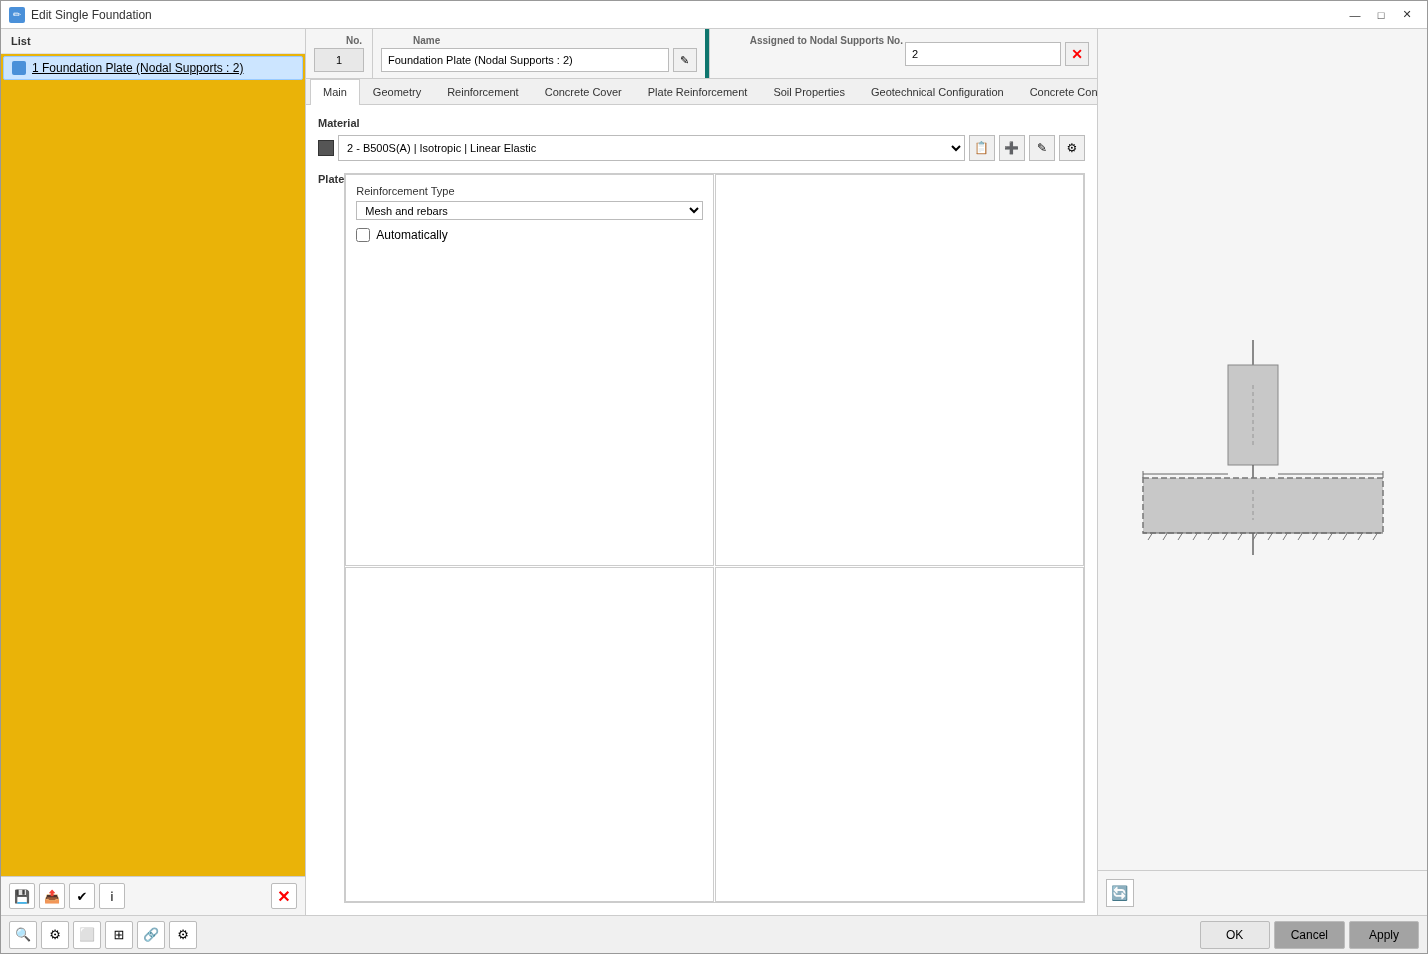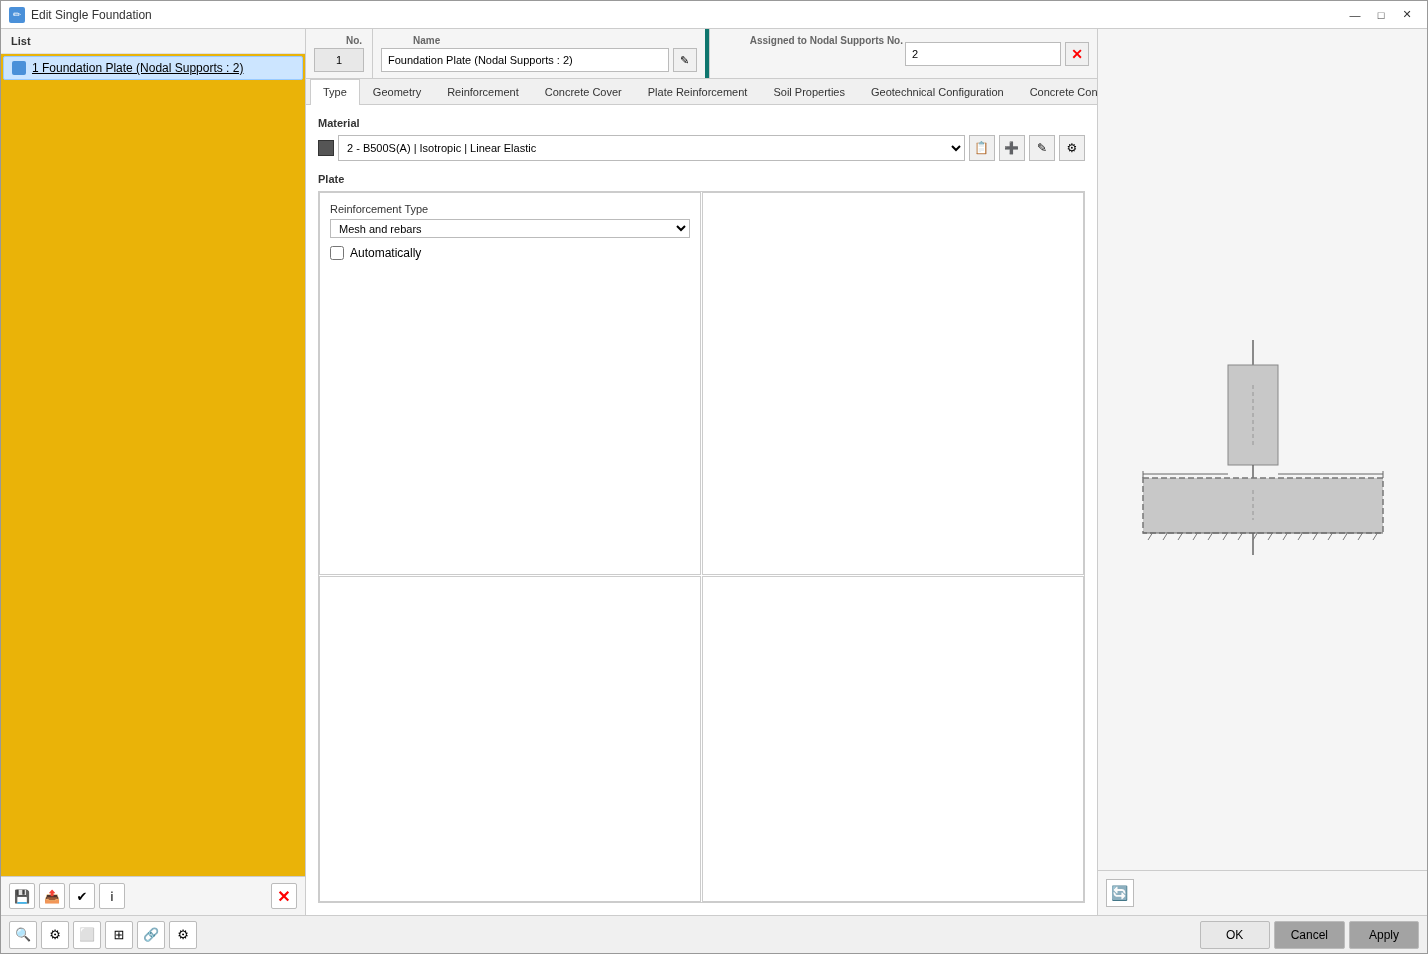--- a/index.html
+++ b/index.html
@@ -540,21 +540,21 @@
           <div class="top-header-assign-section">
             <div class="header-label">Assigned to Nodal Supports No.</div>
             <div class="header-name-row">
               <input class="header-assign-input" type="text" value="2" style="">
               <button class="header-assign-btn" style="color:red; font-weight:bold; width:24px; height:24px; border:1px solid #bbb; background:#f0f0f0; cursor:pointer;">✕</button>
             </div>
           </div>
         </div>
 
         <div class="tabs-bar">
-          <div class="tab active">Type</div>
+          <div class="tab active">Main</div>
           <div class="tab">Geometry</div>
           <div class="tab">Reinforcement</div>
           <div class="tab">Concrete Cover</div>
           <div class="tab">Plate Reinforcement</div>
           <div class="tab">Soil Properties</div>
           <div class="tab">Geotechnical Configuration</div>
           <div class="tab">Concrete Configuration</div>
         </div>
 
         <div class="tab-content">
@@ -566,21 +566,21 @@
               <select class="material-select">
                 <option>2 - B500S(A) | Isotropic | Linear Elastic</option>
               </select>
               <button class="material-btn" title="Open">📋</button>
               <button class="material-btn" title="Add">➕</button>
               <button class="material-btn" title="Edit">✎</button>
               <button class="material-btn" title="Delete">⚙</button>
             </div>
           </div>
 
-          <div style="flex:1; display: flex; flex-direction: column; justify-content: flex-end;">
+          <div style="flex:1; display: flex; flex-direction: row; justify-content: flex-end;">
             <div class="section-title">Plate</div>
             <div class="plate-grid" style="flex:1;">
 
               <div class="plate-cell">
                 <div class="field-label">Reinforcement Type</div>
                 <div class="dropdown-row">
                   <select class="dropdown-select">
                     <option>Mesh and rebars</option>
                     <option>Rebars only</option>
                     <option>Mesh only</option>

